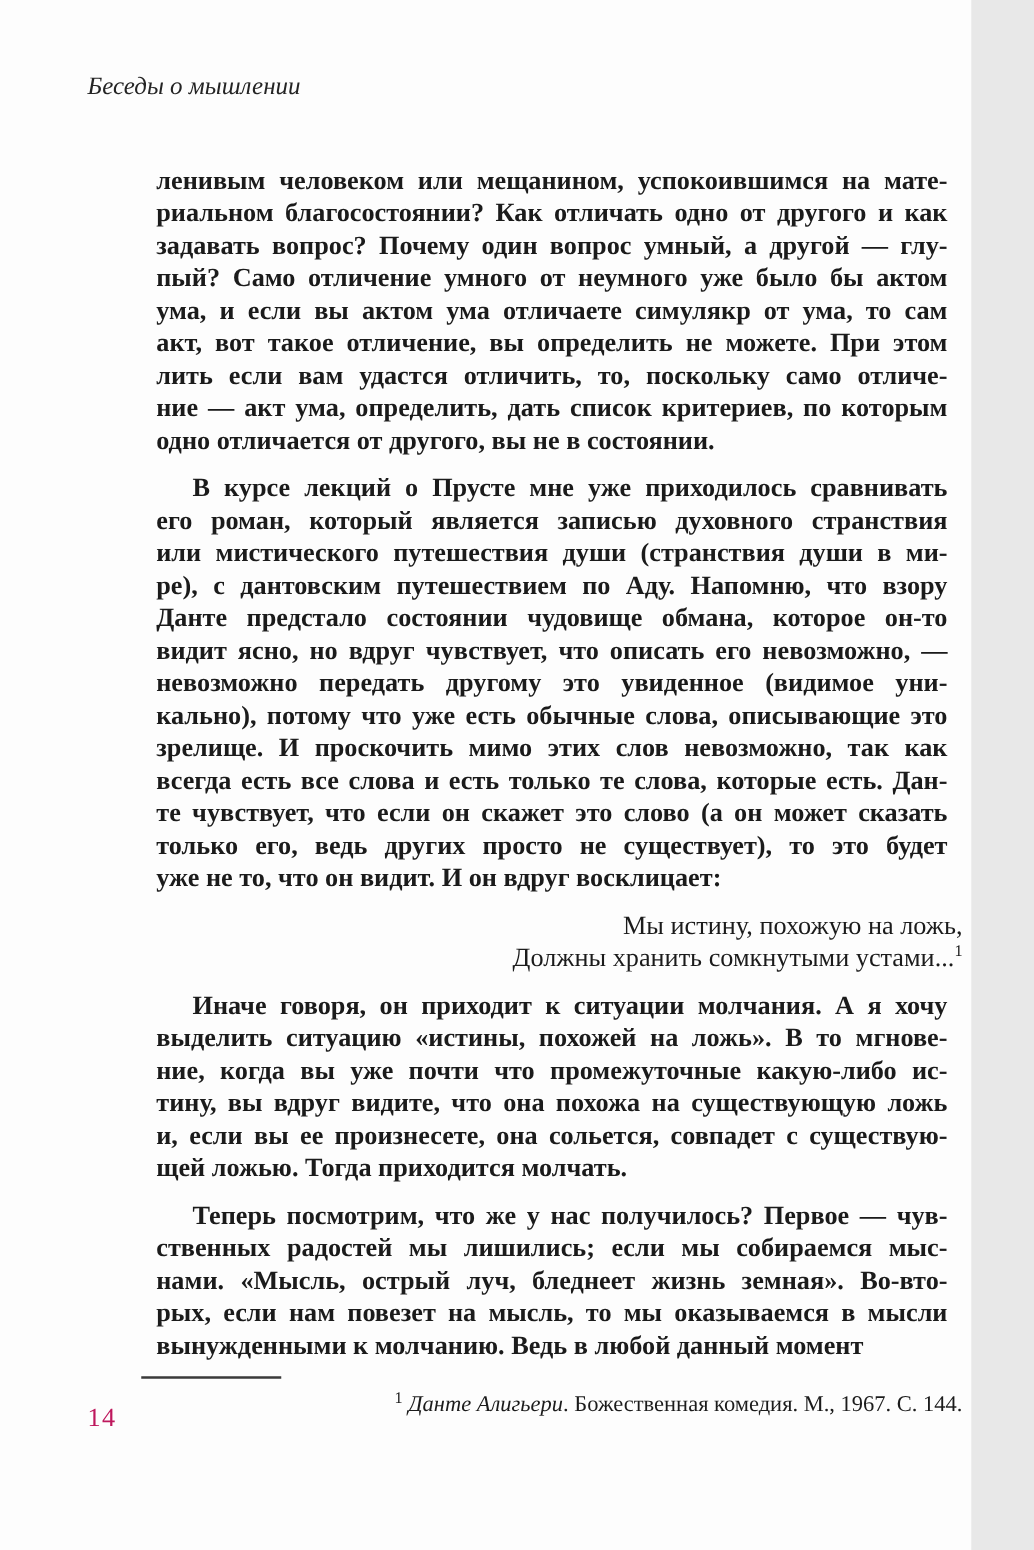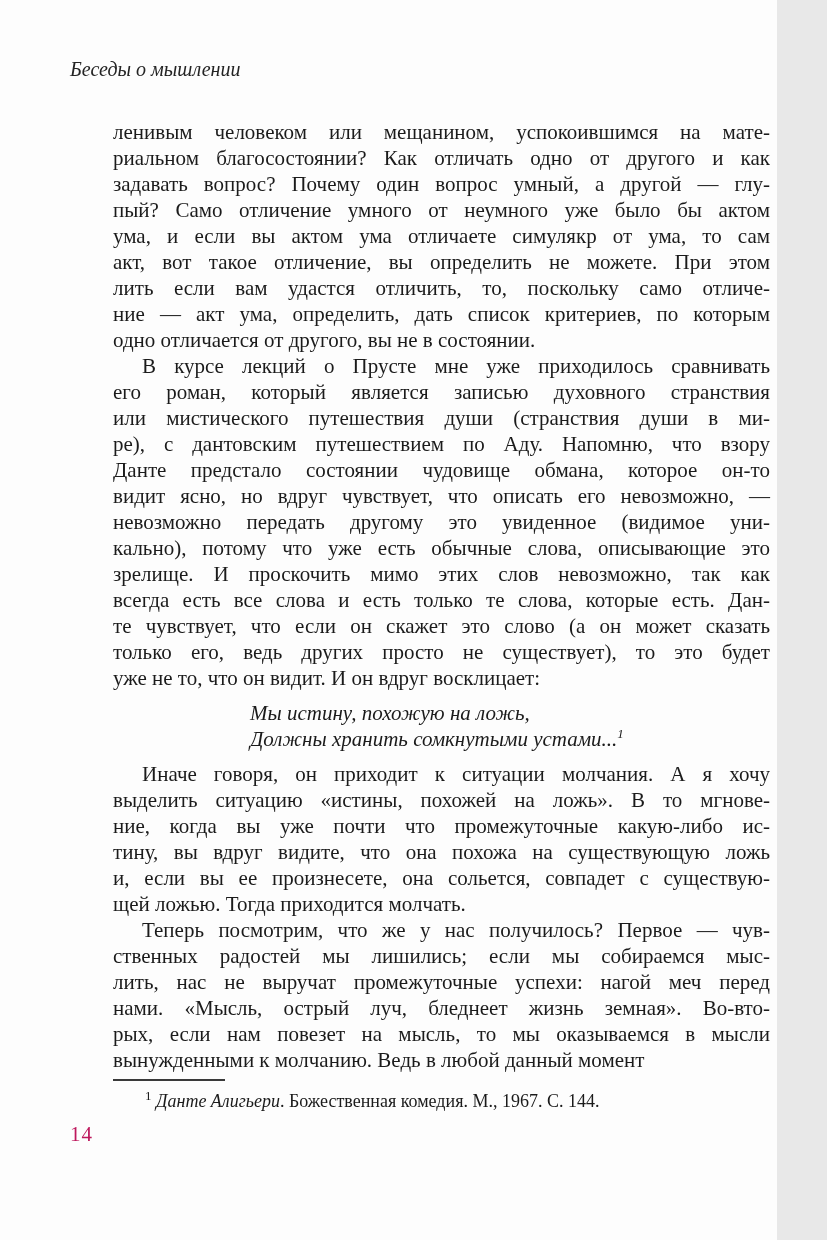--- a/index.html
+++ b/index.html
@@ -26,47 +26,47 @@
     color: #242424;
   }
   .body-text {
     position: absolute;
     left: 113px;
     top: 119px;
     width: 657px;
     font-size: 21px;
     line-height: 26px;
   }
-  .paragraph { margin: 0; }
+  .paragraph { margin: 12px; font-weight: bold; }
   .line {
     text-align: justify;
     text-align-last: justify;
     white-space: normal;
   }
   .line.last-line {
     text-align-last: left;
   }
   .paragraph.indent .line:first-child {
     text-indent: 29px;
   }
   .quote {
     margin: 9px 0 9px 137px;
   }
   .quote-line {
-    text-align: left;
+    text-align: right;
     line-height: 26px;
-    font-style: italic;
   }
   sup {
     font-size: 13px;
     line-height: 0;
     vertical-align: super;
   }
   .footnote-area {
     margin-top: 6px;
+    text-align: right;
   }
   .footnote-rule {
     width: 112px;
     height: 0;
     border-top: 2px solid #3a3a3a;
     margin: 0;
   }
   .footnote {
     margin-top: 8px;
     font-size: 18px;
@@ -132,21 +132,20 @@
         <div class="line">выделить ситуацию «истины, похожей на ложь». В то мгнове-</div>
         <div class="line">ние, когда вы уже почти что промежуточные какую-либо ис-</div>
         <div class="line">тину, вы вдруг видите, что она похожа на существующую ложь</div>
         <div class="line">и, если вы ее произнесете, она сольется, совпадет с существую-</div>
         <div class="line last-line">щей ложью. Тогда приходится молчать.</div>
       </div>
 
     <div class="paragraph indent">
         <div class="line">Теперь посмотрим, что же у нас получилось? Первое — чув-</div>
         <div class="line">ственных радостей мы лишились; если мы собираемся мыс-</div>
-        <div class="line">лить, нас не выручат промежуточные успехи: нагой меч перед</div>
         <div class="line">нами. «Мысль, острый луч, бледнеет жизнь земная». Во-вто-</div>
         <div class="line">рых, если нам повезет на мысль, то мы оказываемся в мысли</div>
         <div class="line last-line">вынужденными к молчанию. Ведь в любой данный момент</div>
       </div>
 
     <div class="footnote-area">
       <div class="footnote-rule"></div>
       <div class="footnote">
         <sup>1</sup>&nbsp;<i>Данте Алигьери</i><span>. Божественная комедия. М., 1967. С. 144.</span>
       </div>

